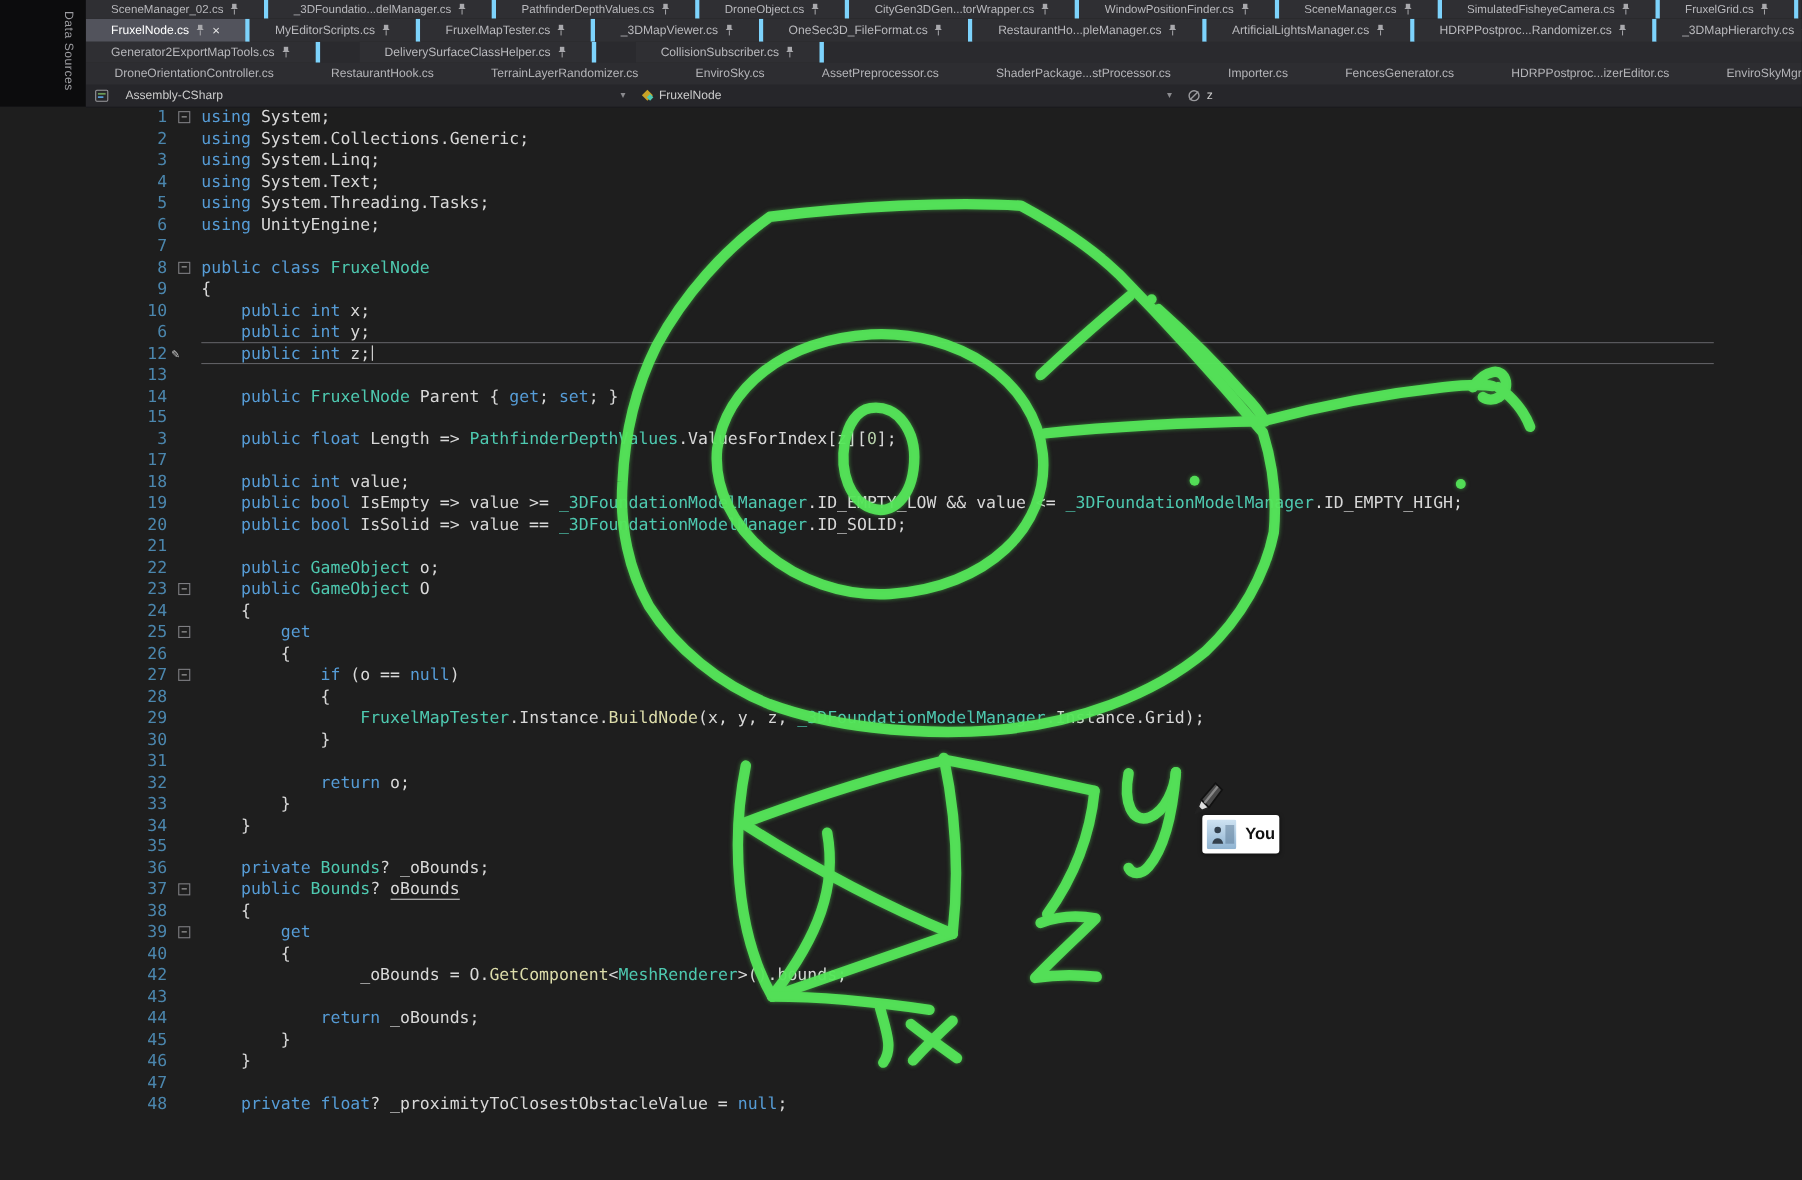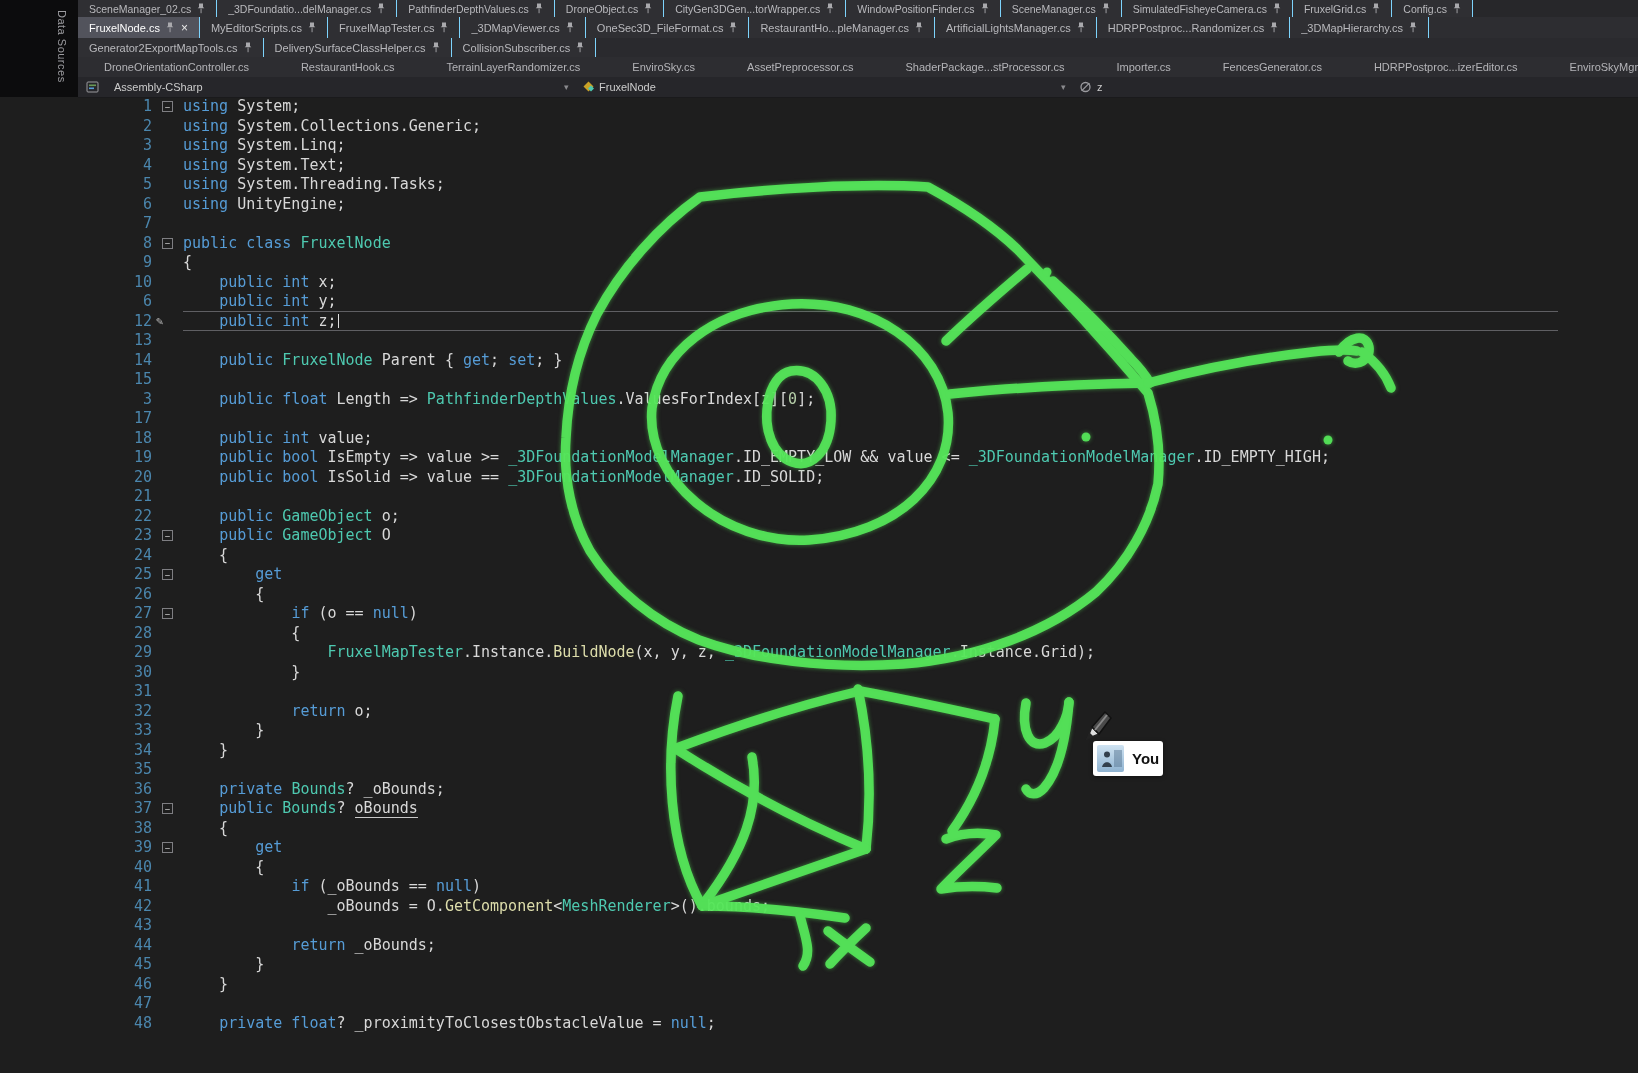--- a/index.html
+++ b/index.html
@@ -9,24 +9,24 @@
   
   .chrome{position:absolute;top:0;left:0;right:0;height:97px;background:#2d2d30;}
   .corner{position:absolute;left:0;top:0;width:78px;height:97px;background:#0c0c0d;z-index:2;}
   .vtab{position:absolute;left:56px;top:10px;writing-mode:vertical-rl;font-size:11px;
         color:#9d9da1;letter-spacing:.5px;z-index:3;cursor:default;}
 
   .tab-rows{position:absolute;left:78px;top:0;right:0;z-index:1;}
   .tab-row{display:flex;align-items:stretch;overflow:hidden;white-space:nowrap;}
   .row1{height:17px;background:#27272a;}
   .row2{height:21px;background:#2d2d31;}
-  .row3{height:19px;background:#2a2a2e;}
+  .row3{height:19px;background:#2a2a2e;gap:36px;}
   .row4{height:20px;background:#2d2d31;}
-  .tab{display:flex;align-items:center;gap:6px;padding:0 11px;background:#2f2f33;
-       border-right:1px solid #7dd3fc;color:#b9b9bd;font-size:11px;cursor:default;flex:none;}
+  .tab{display:flex;align-items:center;gap:6px;padding:0 23px;background:#2f2f33;
+       border-right:4px solid #7dd3fc;color:#b9b9bd;font-size:11px;cursor:default;flex:none;}
   .row1 .tab{font-size:10.5px;}
   .tab.active{background:#52535c;color:#ffffff;}
   .tab .close{margin-left:1px;font-size:12px;line-height:1;color:#e8e8e8;}
   .row4 .tab{background:transparent;border-right:none;padding:0 26px;color:#b4b4b8;}
   .pin{flex:none;}
 
   
   .navbar{position:absolute;left:78px;right:0;top:77px;height:20px;background:#26262a;
           border-bottom:1px solid #1a1a1c;z-index:1;}
   .navbar .nv{position:absolute;top:50%;transform:translateY(-50%);font-size:11px;color:#cccccc;cursor:default;}
@@ -505,25 +505,20 @@
           <span class="fold">−</span>
         </span>
         <span class="codetxt"><span class="tk pl">        </span><span class="tk kw">get</span></span>
       </div>
       <div class="line">
         <span class="num">40</span>
         <span class="foldcol"></span>
         <span class="codetxt"><span class="tk pl">        {</span></span>
       </div>
       <div class="line">
-        <span class="num">41</span>
-        <span class="foldcol"></span>
-        <span class="codetxt"><span class="tk pl">            </span><span class="tk kw">if</span><span class="tk pl"> (_oBounds == </span><span class="tk kw">null</span><span class="tk pl">)</span></span>
-      </div>
-      <div class="line">
         <span class="num">42</span>
         <span class="foldcol"></span>
         <span class="codetxt"><span class="tk pl">                _oBounds = O.</span><span class="tk me">GetComponent</span><span class="tk pl">&lt;</span><span class="tk ty">MeshRenderer</span><span class="tk pl">&gt;().bounds;</span></span>
       </div>
       <div class="line">
         <span class="num">43</span>
         <span class="foldcol"></span>
         <span class="codetxt"></span>
       </div>
       <div class="line">

